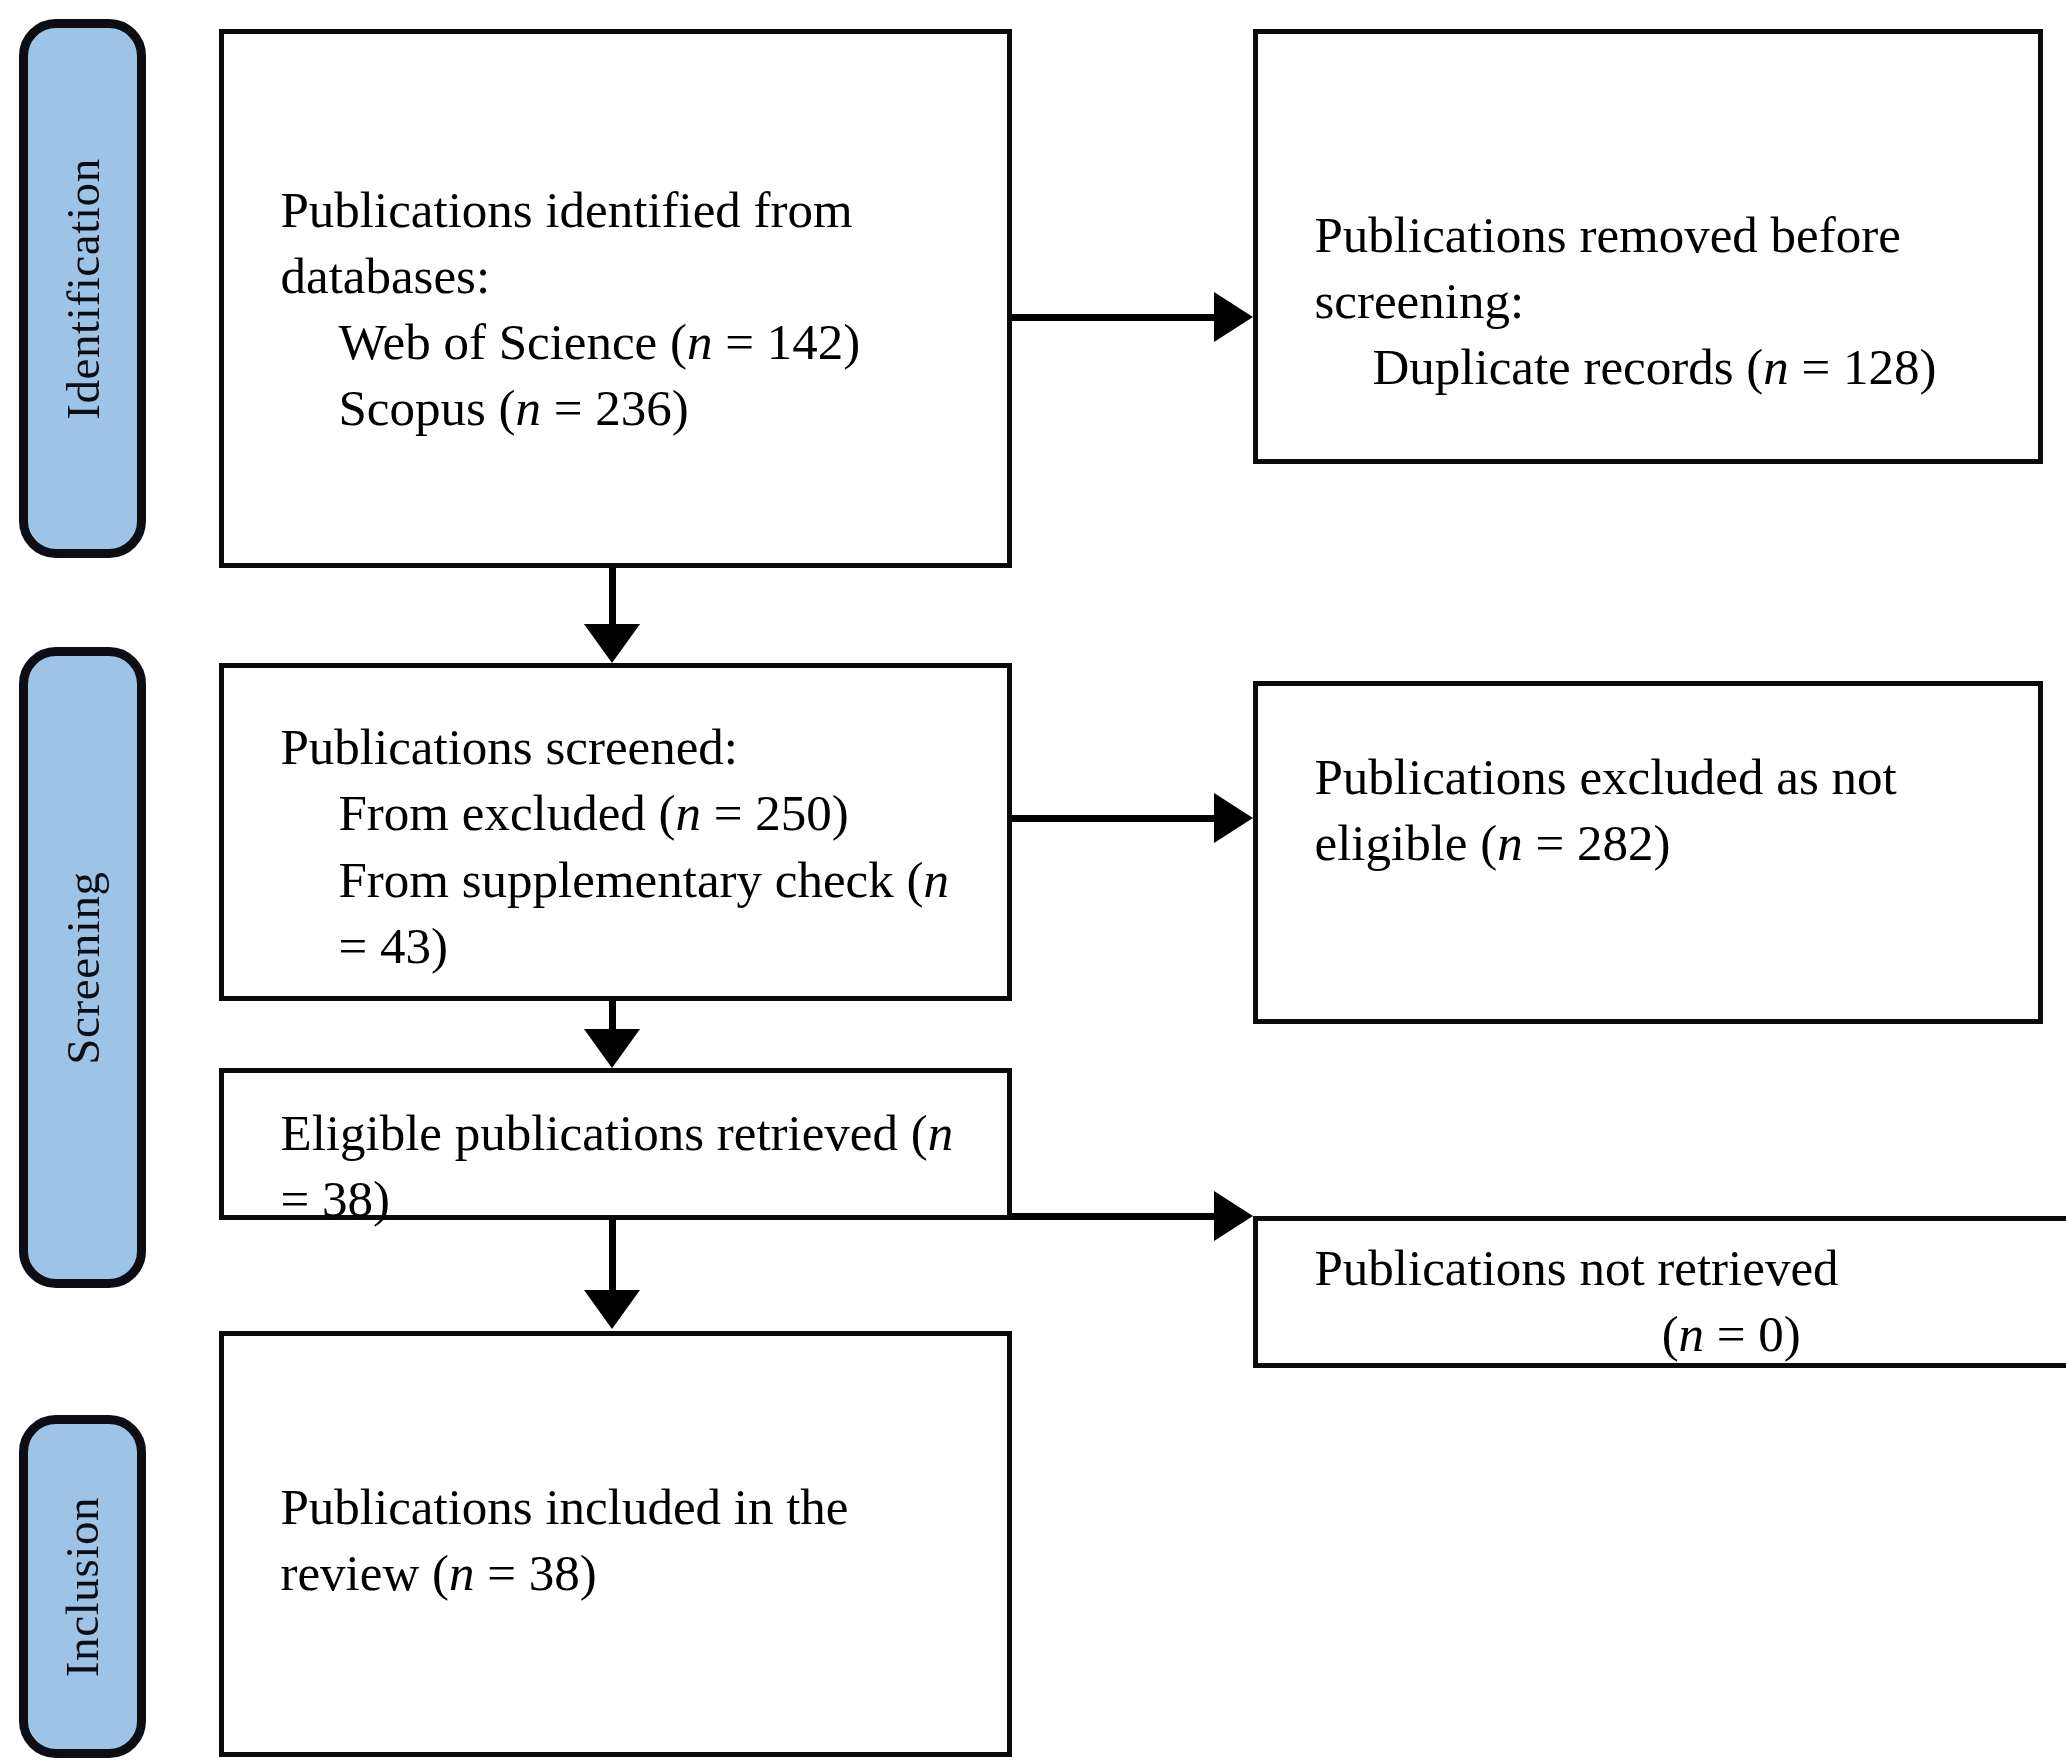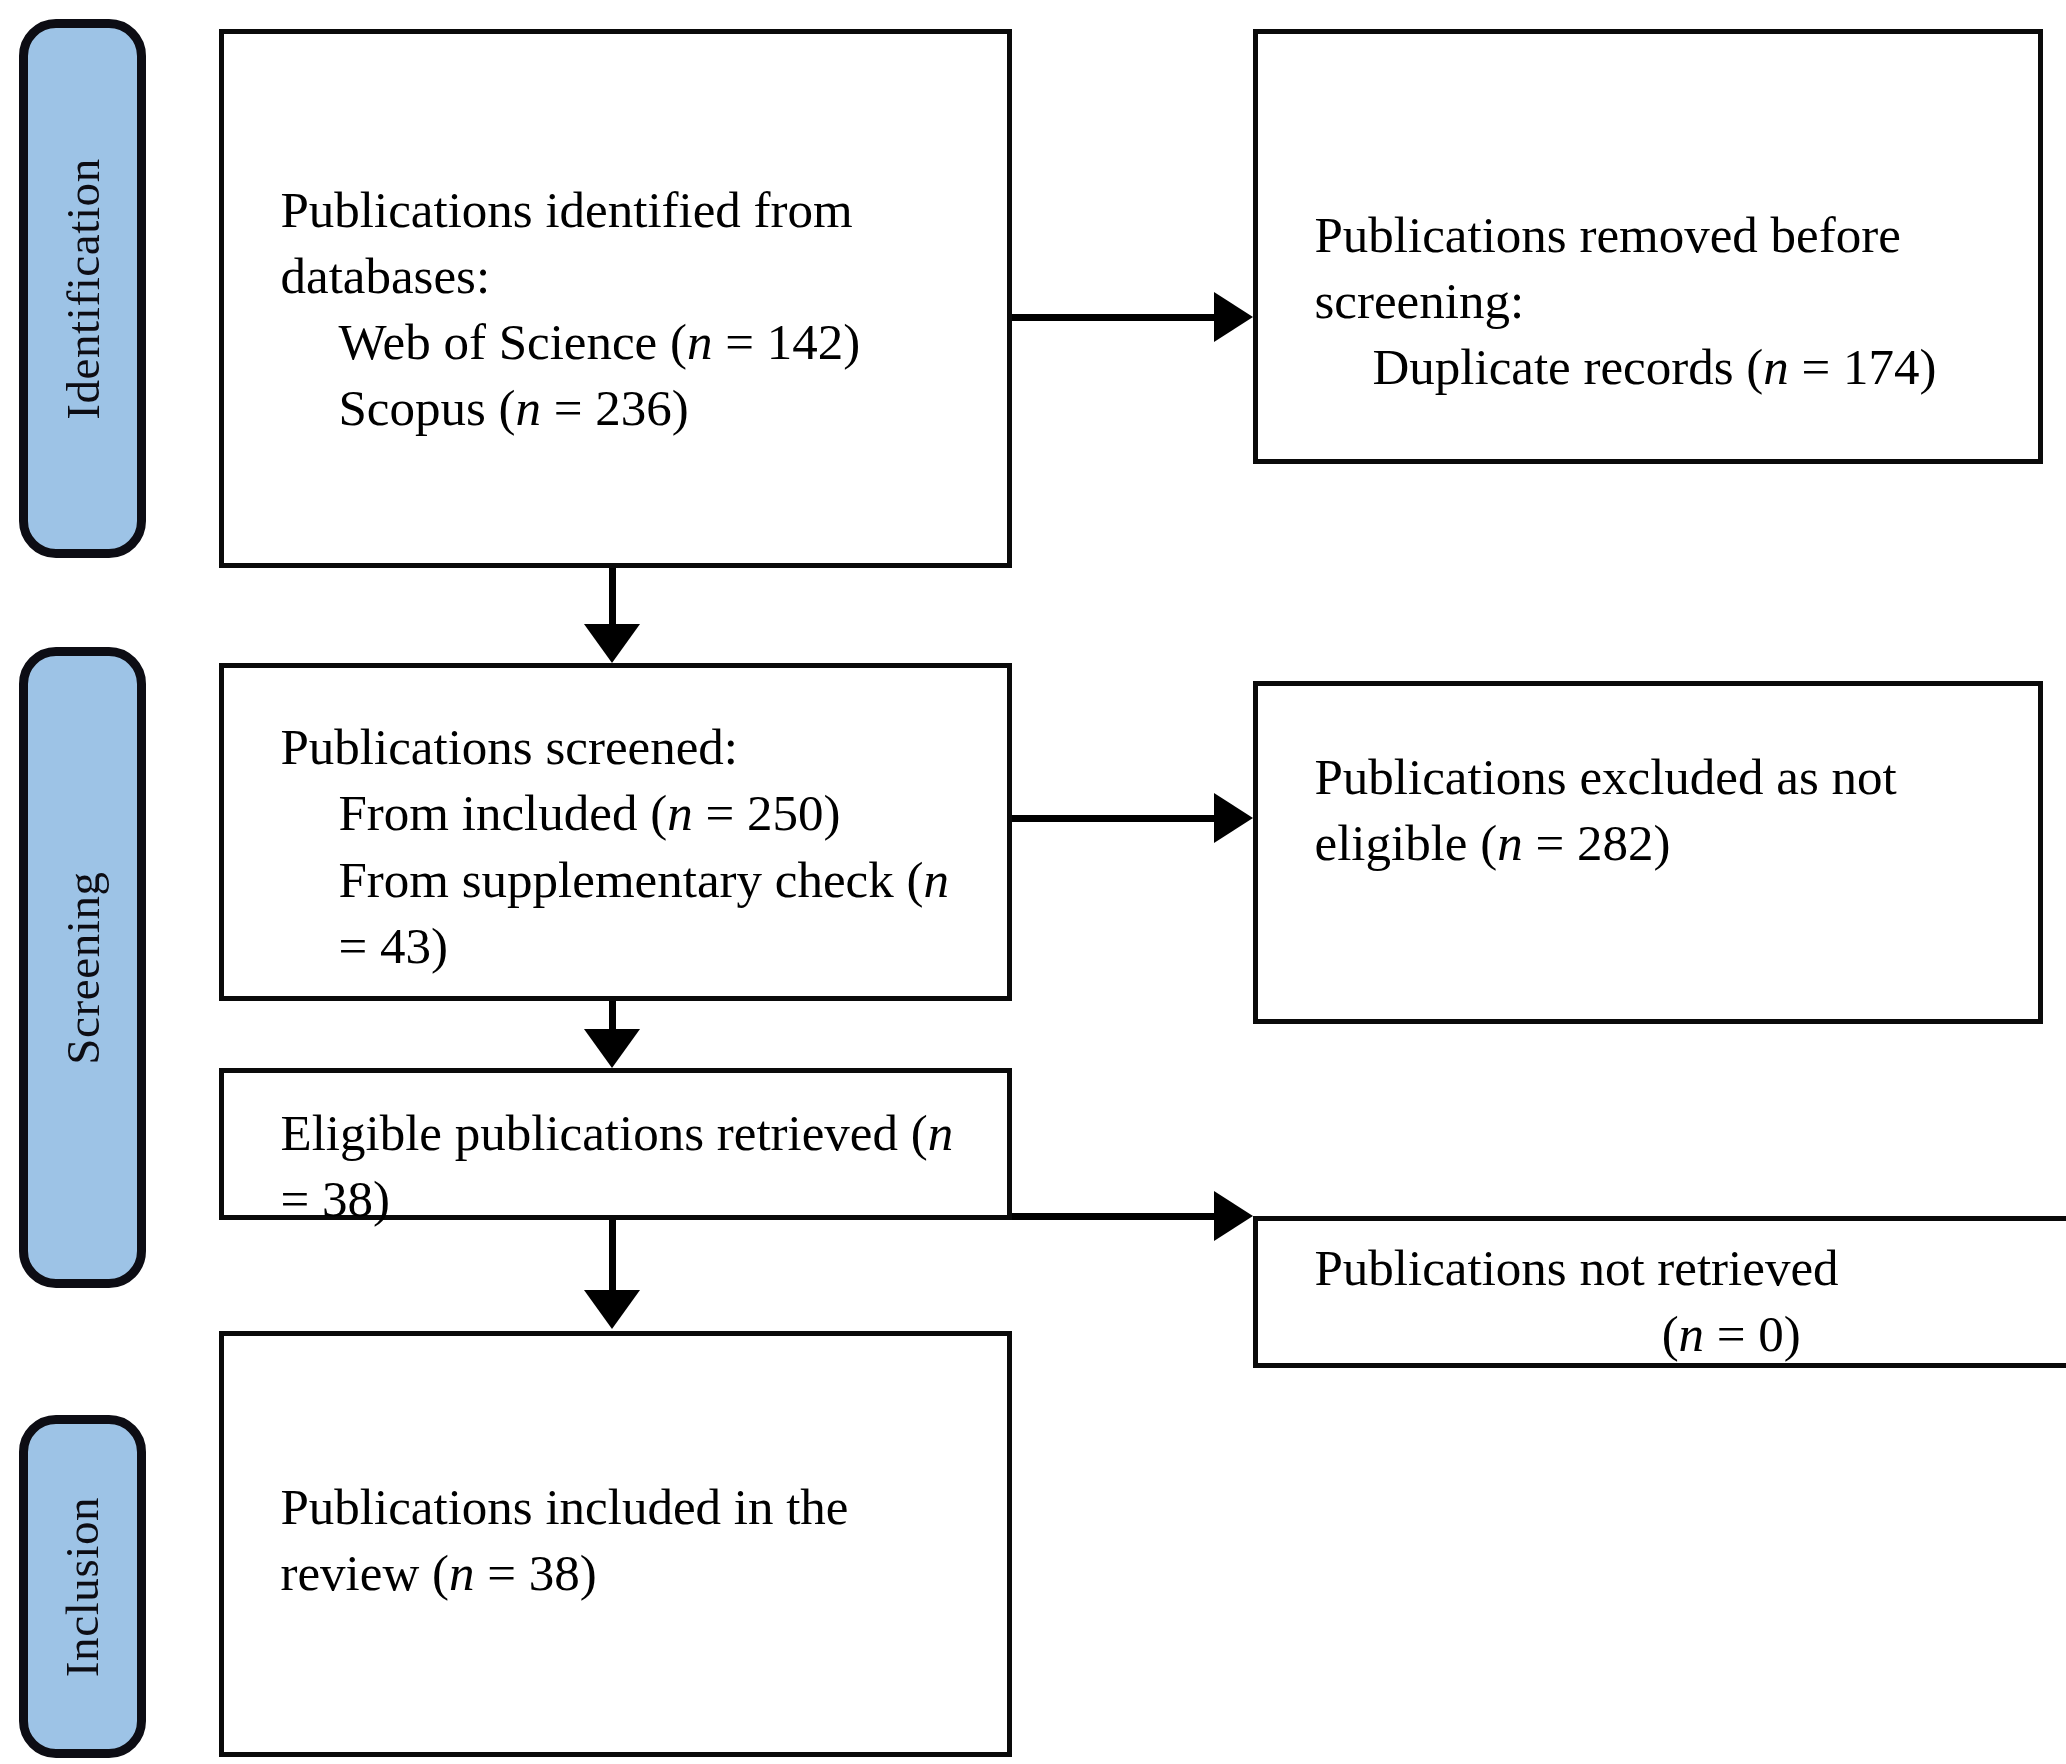--- a/index.html
+++ b/index.html
@@ -104,34 +104,34 @@
     <div class="fbox-body" style="top:143px;">
       <span>Publications identified from databases:</span>
       <span class="indent"><span>Web of Science (</span><em class="n">n</em><span> = 142)</span></span>
       <span class="indent"><span>Scopus (</span><em class="n">n</em><span> = 236)</span></span>
     </div>
   </div>
 
   <div class="fbox" style="left:1253px; top:28.6px; width:790px; height:435px;">
     <div class="fbox-body" style="top:168px;">
       <span>Publications removed before screening:</span>
-      <span class="indent"><span>Duplicate records (</span><em class="n">n</em><span> = 174)</span></span>
+      <span class="indent"><span>Duplicate records (</span><em class="n">n</em><span> = 128)</span></span>
     </div>
   </div>
 
   <div class="hline" style="left:1012px; top:314px; width:203px;"></div>
   <div class="hhead" style="left:1214px; top:292px;"></div>
 
   <div class="vline" style="left:609px; top:568px; width:7px; height:57px;"></div>
   <div class="vhead" style="left:584px; top:624px;"></div>
 
   <div class="fbox" style="left:219px; top:663px; width:793px; height:338px;">
     <div class="fbox-body" style="top:46px;">
       <span>Publications screened:</span>
-      <span class="indent"><span>From included (</span><em class="n">n</em><span> = 250)</span></span>
+      <span class="indent"><span>From excluded (</span><em class="n">n</em><span> = 250)</span></span>
       <span class="indent"><span>From supplementary check (</span><em class="n">n</em><span> = 43)</span></span>
     </div>
   </div>
 
   <div class="fbox" style="left:1253px; top:681px; width:790px; height:343px;">
     <div class="fbox-body" style="top:58px;">
       <span><span>Publications excluded as not eligible (</span><em class="n">n</em><span> = 282)</span></span>
     </div>
   </div>
 

